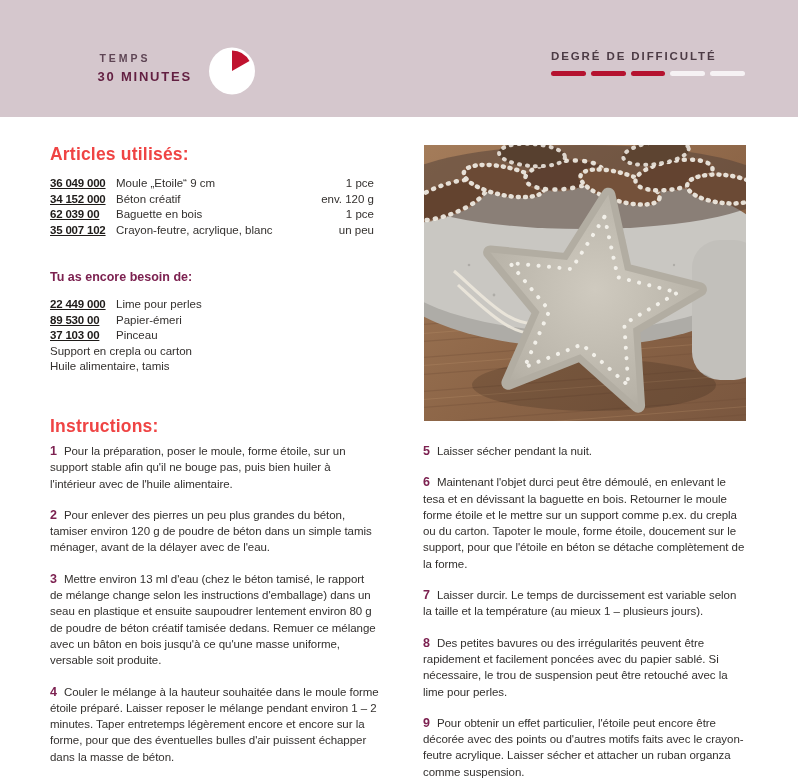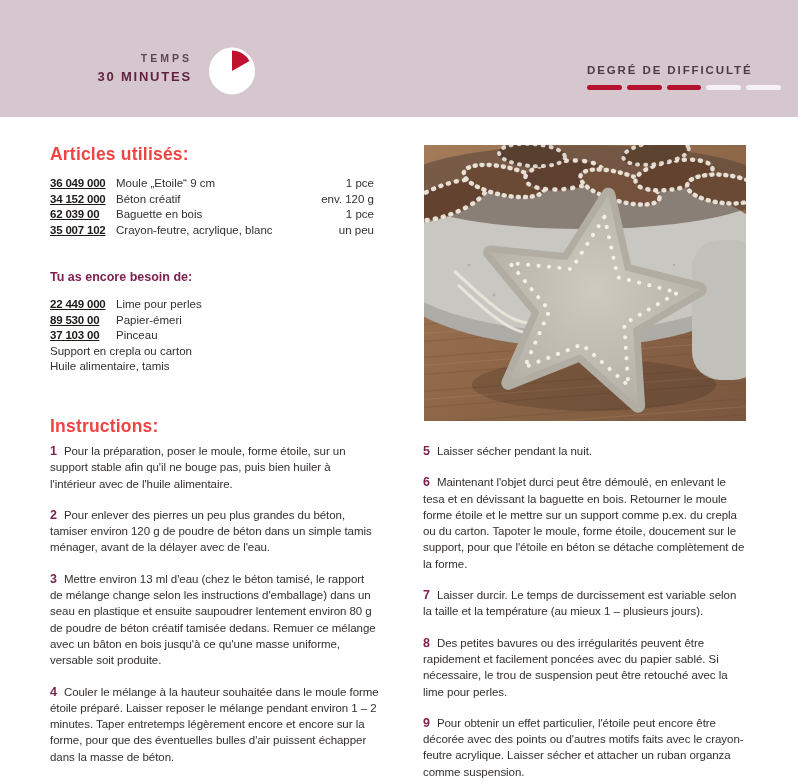--- a/index.html
+++ b/index.html
@@ -3,24 +3,24 @@
 <meta charset="utf-8">
 <style>
   html,body{margin:0;padding:0;background:#ffffff;}
   #page{
     position:relative;width:798px;height:781px;background:#ffffff;overflow:hidden;
     font-family:"Liberation Sans","DejaVu Sans",sans-serif;color:#33302e;
   }
   
   .band{position:absolute;left:0;top:0;width:798px;height:117px;background:#d5c7cd;}
   .time-block{position:absolute;left:58px;top:52px;width:134px;text-align:right;}
-  .time-label{font-size:10.5px;font-weight:bold;letter-spacing:3px;color:#5f4655;}
+  .time-label{font-size:10.5px;font-weight:bold;letter-spacing:3px;color:#5f4655;text-align:center;}
   .time-value{font-size:13px;font-weight:bold;letter-spacing:1.8px;color:#621f41;margin-top:5px;}
   .timer{position:absolute;left:208px;top:47px;width:48px;height:48px;}
-  .diff-block{position:absolute;left:551px;top:64px;width:194px;margin-left:36px;}
+  .diff-block{position:absolute;left:551px;top:50px;width:194px;}
   .diff-label{font-size:11.5px;font-weight:bold;letter-spacing:1.9px;color:#4c3b45;}
   .diff-bar{margin-top:9px;display:flex;gap:5px;}
   .seg{flex:1;height:5px;border-radius:2.5px;background:#f6f2f4;}
   .seg.filled{background:#b5122f;}
   
   .h1{position:absolute;font-size:17.5px;font-weight:800;letter-spacing:.2px;color:#ef4444;}
   .h2{position:absolute;font-size:12.5px;font-weight:bold;color:#7c2150;}
   
   .articles-table{position:absolute;left:50px;top:176px;width:324px;font-size:11.5px;line-height:15.6px;}
   .row{display:flex;}

